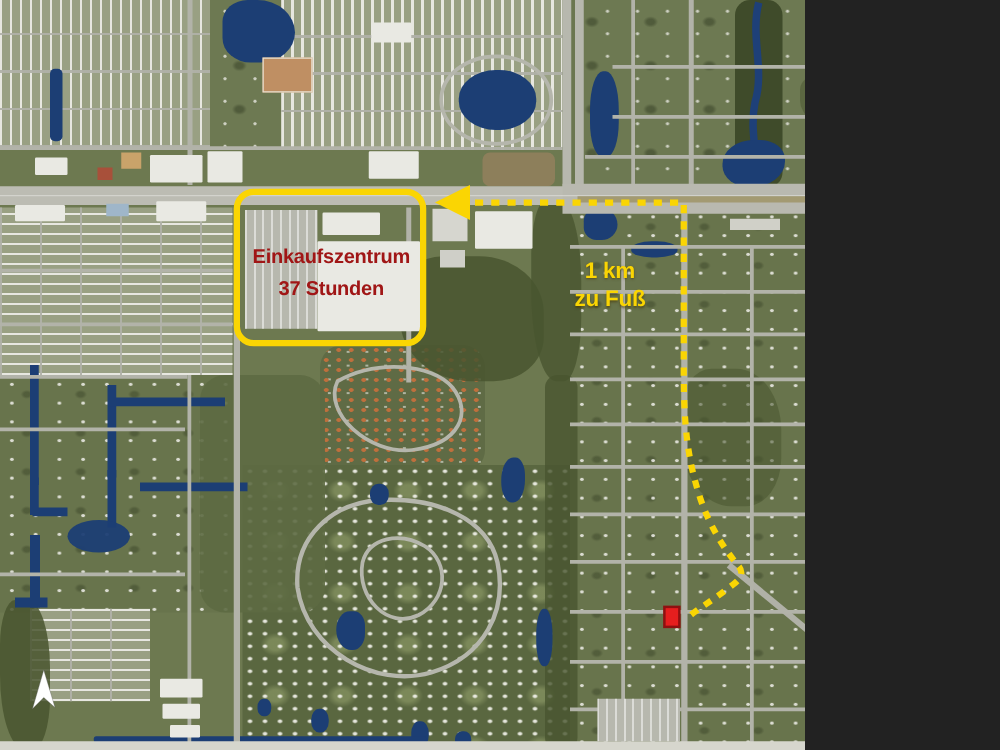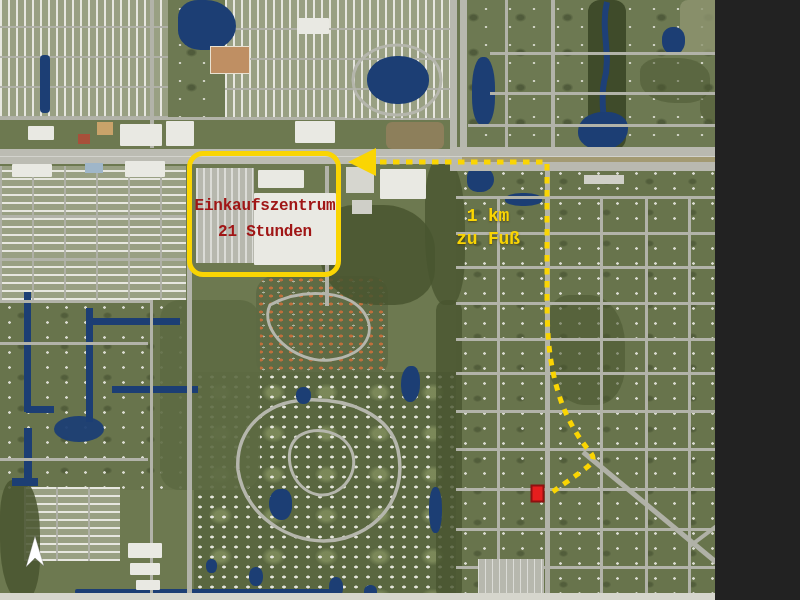--- a/index.html
+++ b/index.html
@@ -1,19 +1,19 @@
 <!DOCTYPE html>
 <html><head>
 <meta charset="utf-8">
 <style>
   html,body{margin:0;padding:0;background:#222;}
   #stage{
-    position:relative;width:715px;height:600px;overflow:hidden;
+    position:relative;width:644px;height:600px;overflow:hidden;
     background:#6d7950;
-    font-family:Liberation Mono, monospace;
+    font-family:Liberation Sans, sans-serif;
   }
   .a{position:absolute;}
   .w{background:#1c3e74;}
   .rd{background:#b2b3a9;}
   .bld{background:#e9e9e3;border-radius:1px;}
   
   .tex-mhp-col{
     background:
       repeating-linear-gradient(0deg, rgba(176,177,168,.95) 0 2px, rgba(0,0,0,0) 2px 30px),
       repeating-linear-gradient(90deg, #e7e7e0 0 2px, rgba(231,231,224,0) 2px 8px),
@@ -214,21 +214,21 @@
     <path d="M380 162 H547 V298 C547 345 551 370 560 398 C568 422 580 440 591 453 C595 458 593 463 586 468 C572 479 560 486 550 494" fill="none" stroke="#fad503" stroke-width="5" stroke-dasharray="6.5 6.5"></path>
     <polygon points="348,162 376,148 376,176" fill="#fad503"></polygon>
     <rect x="531.5" y="485.5" width="12" height="16" fill="#e61e1e" stroke="#8f1010" stroke-width="2"></rect>
     <polygon points="35,536 44,566 35,558 26,567" fill="#ffffff" stroke="rgba(90,90,90,.4)" stroke-width="0.7"></polygon>
   </svg>
 
   <div id="sc-box" class="a" style="left:187px;top:151px;border-color:#fad503;"></div>
 
   <div id="sc-label" class="annot-text" style="left:190px;top:193px;color:#a01616;">
     <span style="display:block;">Einkaufszentrum</span>
-    <span style="display:block;">21 Stunden</span>
+    <span style="display:block;">37 Stunden</span>
   </div>
 
   <div id="route-label" class="annot-text" style="left:448px;top:205px;color:#fad503;">
     <span style="display:block;">1 km</span>
     <span style="display:block;">zu Fuß</span>
   </div>
 
 </div>
 
 </body></html>

